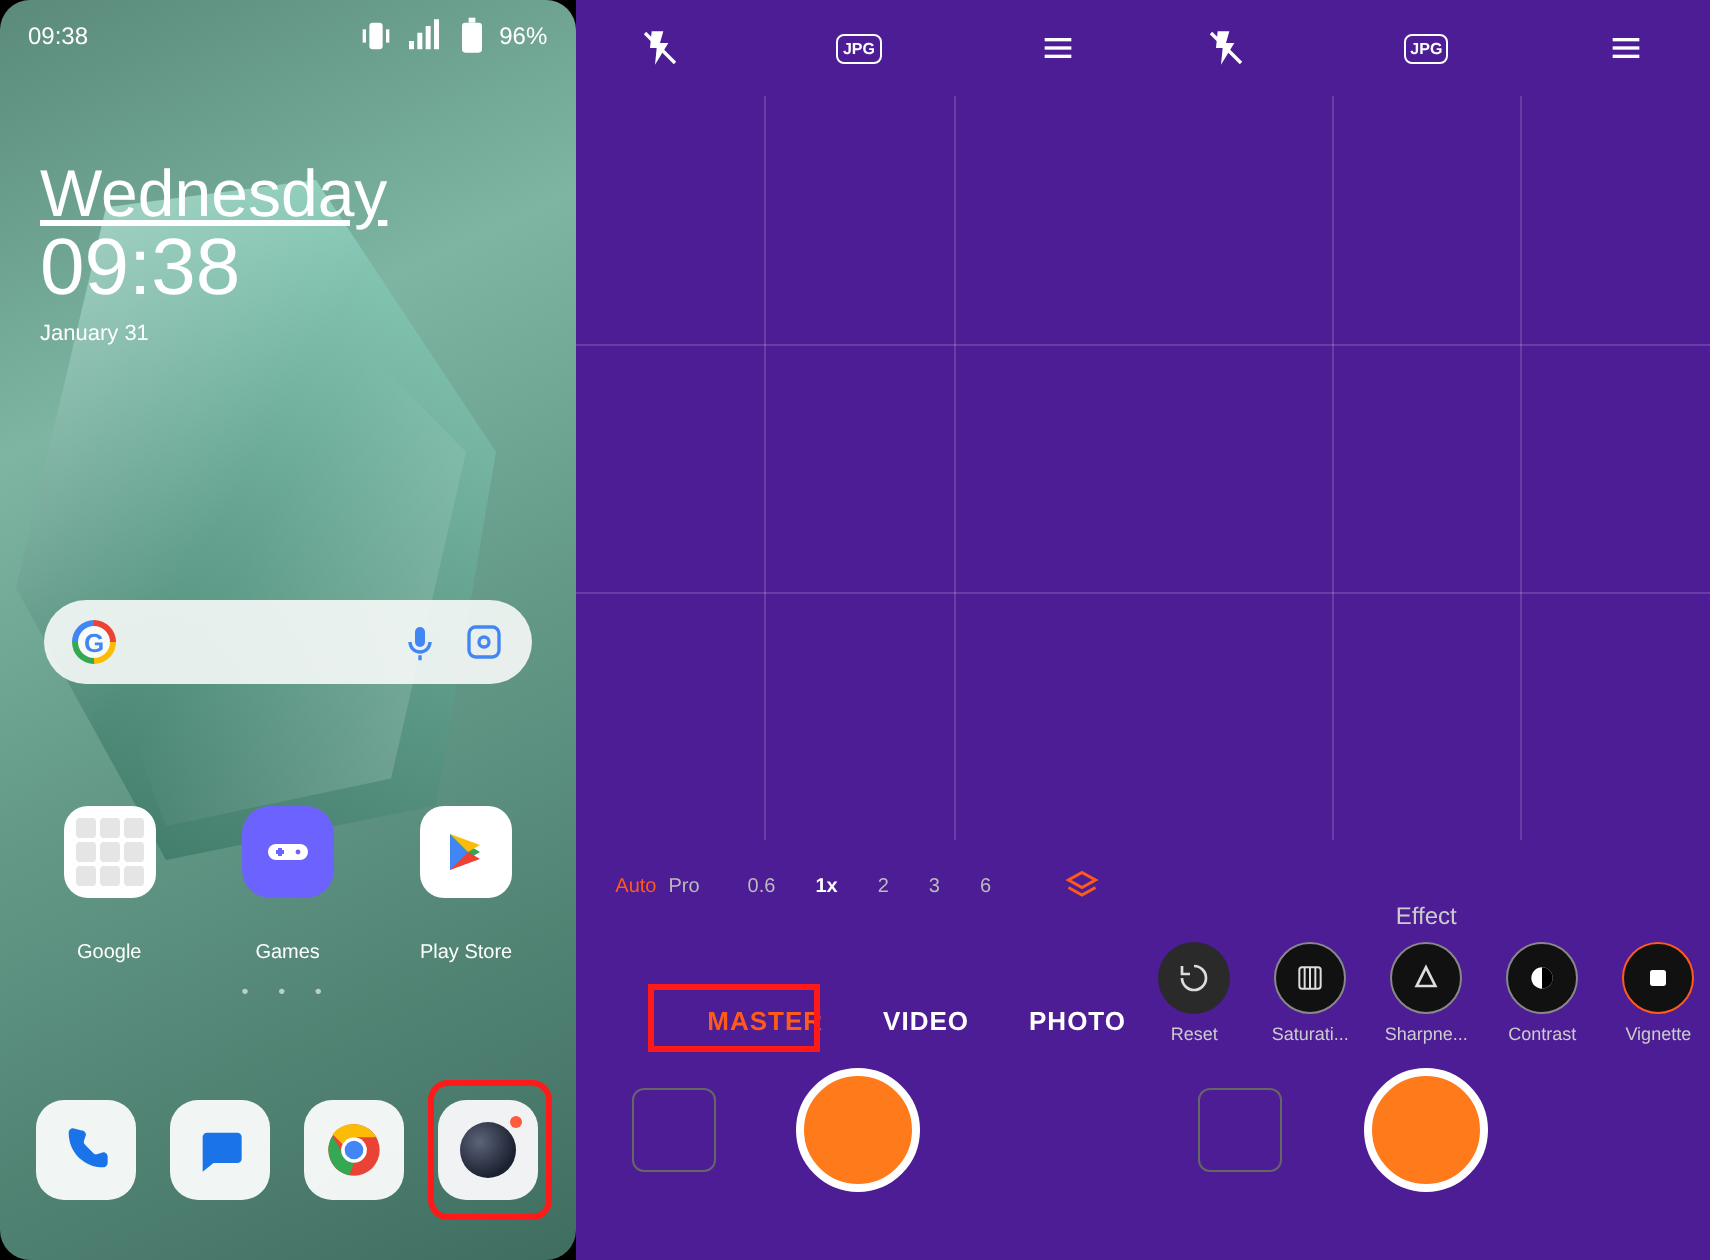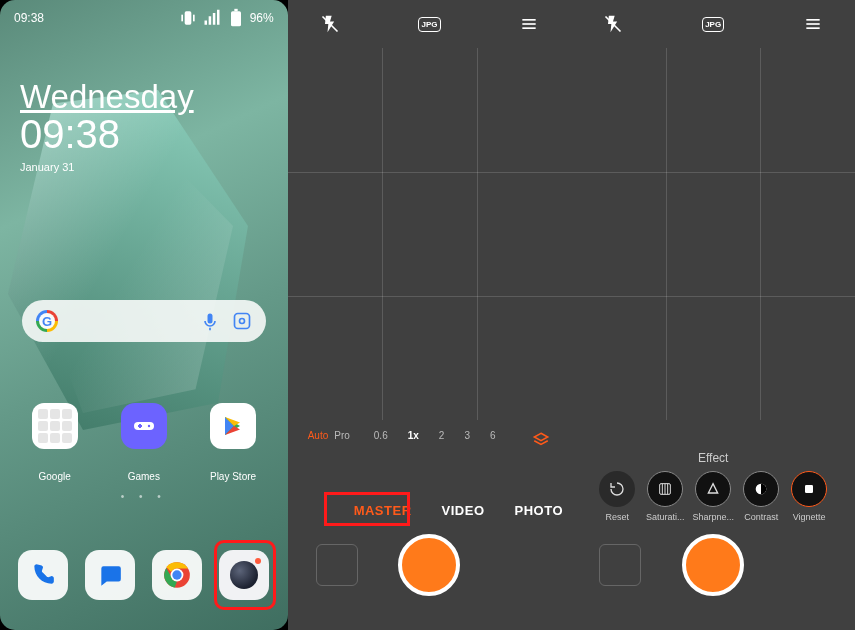--- a/index.html
+++ b/index.html
@@ -53,48 +53,48 @@
 
     .dock { position: absolute; left: 0; right: 0; bottom: 30px; display: flex; justify-content: space-around; padding: 0 10px; }
     .dock .tile { width: 50px; height: 50px; border-radius: 14px; background: rgba(255,255,255,.92); display: flex; align-items: center; justify-content: center; }
     .tile-cam{background:#f1f2f4 !important;position:relative;}
     .tile-cam .lens{width:28px;height:28px;border-radius:50%;background:radial-gradient(circle at 35% 35%,#5c6479,#1c2130 70%);position:relative;}
     .tile-cam .dot{position:absolute;top:8px;right:8px;width:6px;height:6px;border-radius:50%;background:#ff5a3c;}
     .hi-red { position: absolute; border: 3px solid #ff1a1a; border-radius: 10px; }
     .hi-cam { bottom: 20px; right: 12px; width: 62px; height: 70px; }
 
     
-    .s2, .s3 { width: 285px; background: #404040; color: #fff; }
+    .s2, .s3 { width: 285px; background: #4c1d95; color: #fff; }
     .camtop { position: absolute; top: 0; left: 0; right: 0; height: 48px; display: flex; align-items: center; justify-content: space-between; padding: 0 32px; color:#fff; }
     .ic { width: 20px; height: 20px; display:flex;align-items:center;justify-content:center;}
     .jpg{font-size:8px;border:1.5px solid #fff;border-radius:4px;padding:2px 2px;font-weight:600;}
 
     .grid3 { position: absolute; inset: 48px 0 210px 0; }
     .grid3::before,.grid3::after{content:"";position:absolute;background:rgba(255,255,255,.15);}
     .gh1,.gh2,.gv1,.gv2{position:absolute;background:rgba(255,255,255,.15);}
     .gv1{left:33.3%;top:0;bottom:0;width:1px;} .gv2{left:66.6%;top:0;bottom:0;width:1px;}
     .gh1{top:33.3%;left:0;right:0;height:1px;} .gh2{top:66.6%;left:0;right:0;height:1px;}
 
-    .zoom { position: absolute; left: 0; right: 0; bottom: 174px; height: 26px; display: flex; align-items: flex-start; font-size: 10px; padding: 0 20px; color:#bbb; }
+    .zoom { position: absolute; left: 0; right: 0; bottom: 174px; height: 26px; display: flex; align-items: center; font-size: 10px; padding: 0 20px; color:#bbb; }
     .zoom .auto{color:#ff5a1a;margin-right:6px;}
     .zoom .opt{margin:0 10px;}
     .zoom .opt.on{color:#fff;font-weight:600;}
     .stack{margin-left:auto;color:#ff5a1a;}
 
     .modes { position: absolute; left: 0; right: 0; bottom: 112px; display: flex; align-items: center; gap: 30px; padding-left: 50px; font-size: 13px; font-weight: 700; letter-spacing: .5px; }
     .mode{color:#fff;} .mode.on{color:#ff5a1a;padding-left:16px;}
     .hi-master{position:absolute;bottom:104px;left:36px;width:86px;height:34px;border:3px solid #ff1a1a;}
 
     .shutbar{position:absolute;left:0;right:0;bottom:30px;height:70px;display:flex;align-items:center;justify-content:center;}
     .lastshot{position:absolute;left:28px;width:42px;height:42px;border:1.5px solid #666;border-radius:6px;}
     .shutter{width:62px;height:62px;border-radius:50%;border:4px solid #fff;background:#ff7a1a;}
 
     
     .fx-label{position:absolute;left:0;right:0;bottom:165px;text-align:center;font-size:12px;color:#ccc;}
-    .fx-row{position:absolute;left:0;right:0;bottom:108px;display:flex;align-items:flex-end;justify-content:center;gap:0;}
+    .fx-row{position:absolute;left:0;right:0;bottom:108px;display:flex;align-items:flex-end;justify-content:center;gap:10px;}
     .fx{width:48px;display:flex;flex-direction:column;align-items:center;gap:5px;}
     .fx .circ{width:36px;height:36px;border-radius:50%;border:1.5px solid #888;background:#111;display:flex;align-items:center;justify-content:center;color:#ddd;font-size:14px;}
     .fx.reset .circ{border:none;background:#2a2a2a;}
     .fx.on .circ{border-color:#ff5a1a;}
     .fx .t{font-size:9px;color:#ccc;white-space:nowrap;overflow:hidden;text-overflow:ellipsis;width:100%;text-align:center;}
   </style>
 </head>
 <body>
 
 <div class="screen s1">

